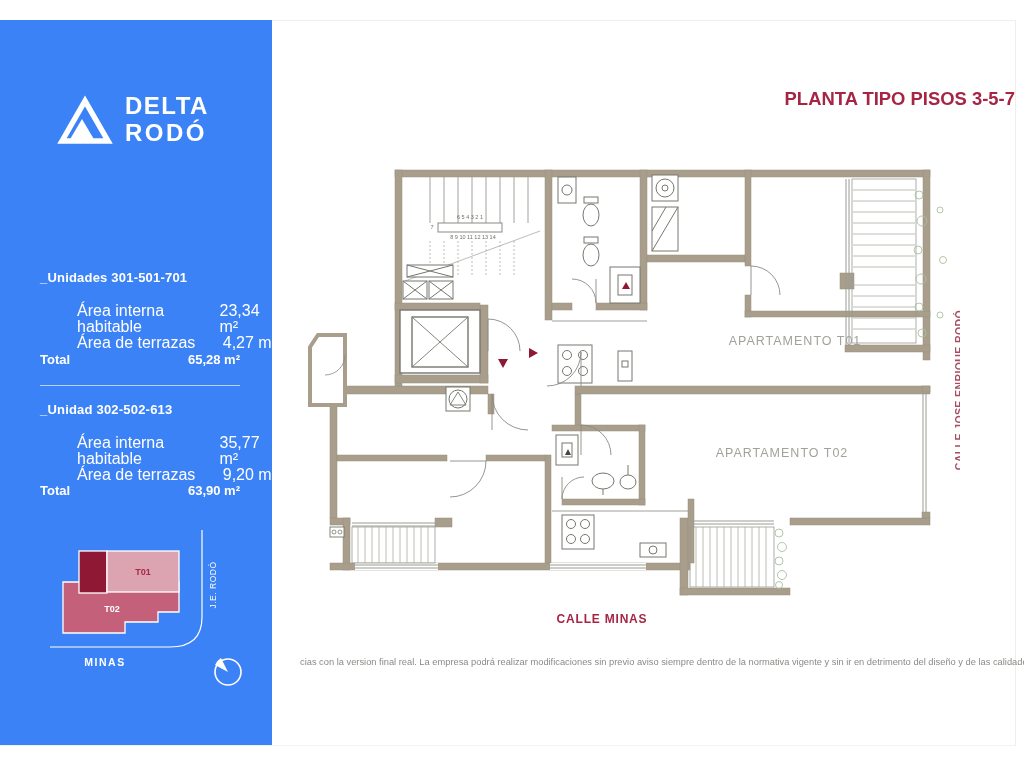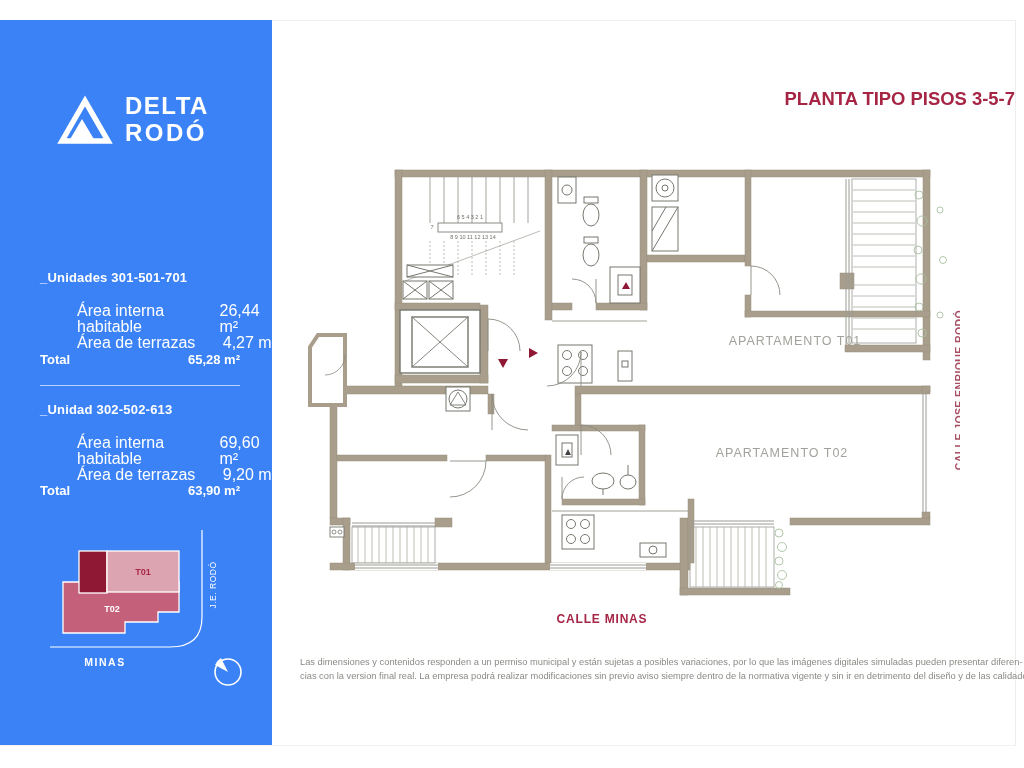--- a/index.html
+++ b/index.html
@@ -46,39 +46,39 @@
       <div class="logo-line1">DELTA</div>
       <div class="logo-line2">RODÓ</div>
     </div>
   </div>
 
 
   <div class="abs unit-title" style="top:250px;">_Unidades 301-501-701</div>
   <div class="abs rowline" style="top:283px;">
     <div class="row">
       <span>Área interna habitable</span>
-      <span>26,44 m²</span>
+      <span>23,34 m²</span>
     </div>
     <div class="row">
       <span>Área de terrazas</span>
       <span>4,27 m²</span>
     </div>
   </div>
   <div class="abs totalrow" style="top:332px;">
     <span>Total</span>
     <span>65,28 m²</span>
   </div>
 
   <div class="abs divider" style="top:365px;"></div>
 
   <div class="abs unit-title" style="top:382px;">_Unidad 302-502-613</div>
   <div class="abs rowline" style="top:415px;">
     <div class="row">
       <span>Área interna habitable</span>
-      <span>69,60 m²</span>
+      <span>35,77 m²</span>
     </div>
     <div class="row">
       <span>Área de terrazas</span>
       <span>9,20 m²</span>
     </div>
   </div>
   <div class="abs totalrow" style="top:463px;">
     <span>Total</span>
     <span>63,90 m²</span>
   </div>
@@ -361,15 +361,14 @@
     <circle cx="40" cy="377" r="2" fill="none" stroke="#77776F" stroke-width="0.8"></circle>
   </g>
 
   <text x="495" y="190" font-size="12.5" fill="#A2A29C" letter-spacing="1" text-anchor="middle">APARTAMENTO T01</text>
   <text x="482" y="302" font-size="12.5" fill="#A2A29C" letter-spacing="1" text-anchor="middle">APARTAMENTO T02</text>
   <text x="302" y="468" font-size="12" font-weight="bold" fill="#A62545" letter-spacing="0.8" text-anchor="middle">CALLE MINAS</text>
   <text x="663" y="235" font-size="10.5" font-weight="bold" fill="#A84E63" letter-spacing="0.4" text-anchor="middle" transform="rotate(-90 663 235)">CALLE JOSE ENRIQUE RODÓ</text>
 </svg>
 
 <div class="abs disclaimer">
-  <div>Las dimensiones y contenidos responden a un permiso municipal y están sujetas a posibles variaciones, por lo que las imágenes digitales simuladas pueden presentar diferen-</div>
   <div>cias con la version final real. La empresa podrá realizar modificaciones sin previo aviso siempre dentro de la normativa vigente y sin ir en detrimento del diseño y de las calidades.</div>
 </div>
 
 </body></html>

